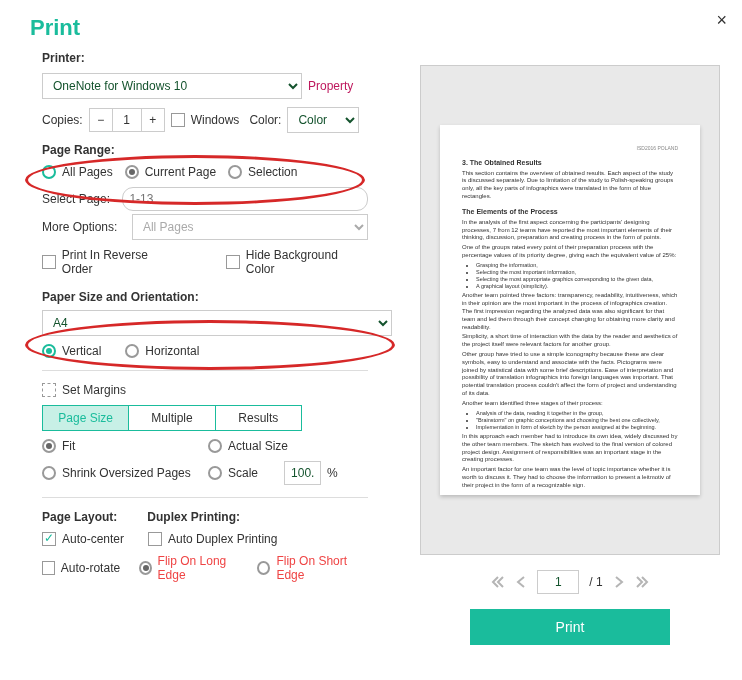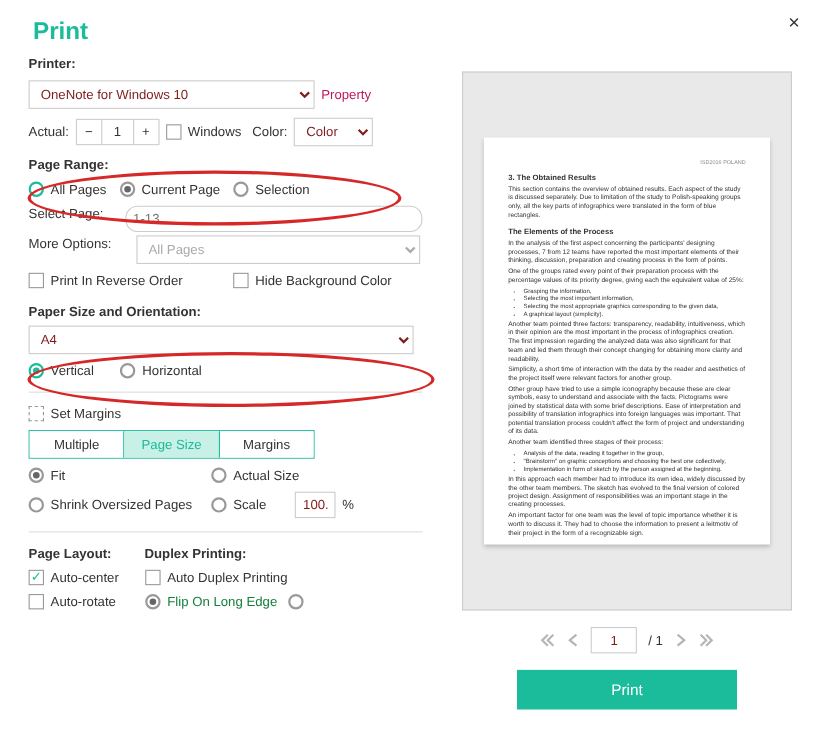--- a/index.html
+++ b/index.html
@@ -1,58 +1,58 @@
 <!DOCTYPE html>
 <html><head>
 <meta charset="utf-8">
 <style>
 *{box-sizing:border-box;margin:0;padding:0;font-family:Arial,Helvetica,sans-serif}
 body{width:742px;height:680px;background:#fff;position:relative;font-size:12px;color:#333}
 .close{position:absolute;top:10px;right:15px;font-size:18px;color:#333;cursor:pointer}
 .title{color:#1abc9c;font-size:22px;font-weight:bold;padding:15px 30px 10px}
-.panel{padding:0 26px;width:410px;float:left}
+.panel{padding:0 42px;width:410px;float:left}
 .row{margin:8px 0;display:flex;align-items:center;gap:6px;font-size:12px}
 label.lbl{font-weight:bold;font-size:12px}
-select,input[type=text]{border:1px solid #ccc;padding:4px 6px;font-size:12px;background:#fff;color:#7f1d1d}
+select,input[type=text]{border:1px solid #ccc;padding:4px 6px;font-size:12px;background:#fff;color:#14532d}
 select.printer{width:260px}
 .linkish{color:#be185d;font-size:12px}
 .stepper{display:inline-flex;align-items:center;border:1px solid #ccc}
 .stepper span{width:22px;height:22px;display:flex;align-items:center;justify-content:center}
 .stepper .val{border-left:1px solid #ccc;border-right:1px solid #ccc;width:30px;text-align:center}
 .chk{width:14px;height:14px;border:1px solid #999;display:inline-block;position:relative;background:#fff}
 .chk.on::after{content:"✓";position:absolute;top:-2px;left:1px;color:#1abc9c;font-size:12px}
 .radio{width:14px;height:14px;border:2px solid #999;border-radius:50%;display:inline-block;position:relative;background:#fff}
 .radio.green{border-color:#1abc9c}
 .radio.on::after{content:"";position:absolute;top:2px;left:2px;width:6px;height:6px;border-radius:50%;background:#666}
 .radio.green.on::after{background:#1abc9c}
 .divider{border-top:1px solid #ddd;margin:12px 0}
 .ellipse{position:absolute;border:3px solid #d62828;border-radius:50%;pointer-events:none}
 .ellipse1{left:25px;top:155px;width:340px;height:50px}
 .ellipse2{left:25px;top:320px;width:370px;height:50px}
 .section-title{font-weight:bold;margin:10px 0 6px;font-size:12px}
 .seggrp{display:flex;border:1px solid #1abc9c;width:260px;margin:6px 0}
 .seg{flex:1;text-align:center;padding:5px 0;font-size:12px;border-right:1px solid #1abc9c;background:#fff}
 .seg:last-child{border-right:none}
 .seg.active{background:#c8f0e6;color:#1abc9c}
-.fieldline{display:flex;gap:8px;margin:3px 0}
+.fieldline{display:flex;align-items:center;gap:8px;margin:3px 0}
 .fieldlbl{width:80px;font-size:12px}
 .preview{position:absolute;left:420px;top:65px;width:300px}
 .previewbox{width:300px;height:490px;background:#e9e9e9;border:1px solid #ccc;display:flex;align-items:center;justify-content:center}
 .page{background:#fff;width:260px;height:370px;box-shadow:0 2px 4px rgba(0,0,0,.2);padding:20px 22px;font-size:6px;line-height:1.3;color:#333;overflow:hidden}
 .page .rt{text-align:right;font-size:5px;color:#888}
 .page h4{font-size:7px;margin:6px 0 3px;font-weight:bold}
 .page p{margin:2px 0}
 .page ul{margin:2px 0 2px 14px}
 .page li{font-size:5.5px}
 .navrow{display:flex;align-items:center;justify-content:center;gap:10px;margin:15px 0}
 .navbtn{color:#b5b5b5;display:inline-block}
 .navbtn svg{display:block}
 .pgnum{width:42px;text-align:center;border:1px solid #ccc;padding:3px}
 .printbtn{background:#1abc9c;color:#fff;border:none;width:200px;padding:10px;font-size:14px;display:block;margin:0 auto;cursor:pointer}
-.dim{color:#15803d}
+.dim{color:#ef4444}
 .smallsel{width:72px}
 .mo-sel{width:240px;color:#aaa}
 .paper-sel{width:350px}
 .spinput{width:170px}
 .margin-icon{width:14px;height:14px;border:1px dashed #999;display:inline-block;position:relative}
 </style>
 </head>
 <body>
 
 <span class="close">×</span>
@@ -60,21 +60,21 @@
 
 <div class="panel">
 
   <label class="lbl">Printer:</label>
   <div class="row">
     <select class="printer"><option>OneNote for Windows 10</option></select>
     <span class="linkish">Property</span>
   </div>
 
   <div class="row">
-    <span>Actual:</span>
+    <span>Copies:</span>
     <span class="stepper">
       <span>−</span>
       <span class="val">1</span>
       <span>+</span>
     </span>
     <span class="chk"></span>
     <span>Windows</span>
     <span style="margin-left:4px">Color:</span>
     <select class="smallsel"><option>Color</option></select>
   </div>
@@ -115,23 +115,23 @@
 
   <div class="divider"></div>
 
   <div class="row" style="justify-content:space-between">
     <span style="display:flex;align-items:flex-start;gap:6px">
       <span class="margin-icon"></span>
       <span>Set Margins</span>
     </span>
   </div>
   <div class="seggrp">
+    <div class="seg active">Page Size</div>
     <div class="seg">Multiple</div>
-    <div class="seg active">Page Size</div>
-    <div class="seg">Margins</div>
+    <div class="seg">Results</div>
   </div>
   <div class="row">
     <span class="radio on"></span>
     <span style="width:140px">Fit</span>
     <span class="radio"></span>
     <span>Actual Size</span>
   </div>
   <div class="row">
     <span class="radio"></span>
     <span style="width:140px">Shrink Oversized Pages</span>
@@ -152,20 +152,21 @@
     <span style="width:80px">Auto-center</span>
     <span class="chk"></span>
     <span>Auto Duplex Printing</span>
   </div>
   <div class="row">
     <span class="chk"></span>
     <span style="width:80px">Auto-rotate</span>
     <span class="radio on"></span>
     <span class="dim">Flip On Long Edge</span>
     <span class="radio" style="margin-left:4px"></span>
+    <span class="dim">Flip On Short Edge</span>
   </div>
 
 </div>
 
 <div class="preview">
   <div class="previewbox">
     <div class="page">
       <div class="rt">ISD2016 POLAND</div>
       <h4>3.   The Obtained Results</h4>
       <p>This section contains the overview of obtained results. Each aspect of the study is discussed separately. Due to limitation of the study to Polish-speaking groups only, all the key parts of infographics were translated in the form of blue rectangles.</p>

